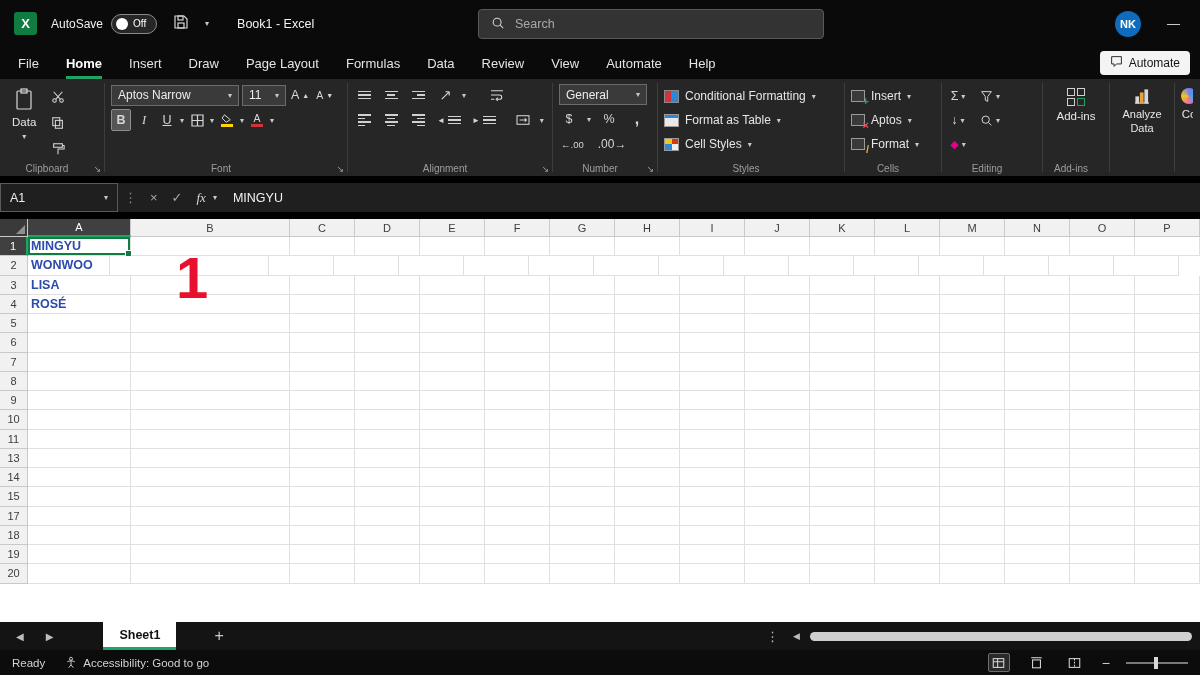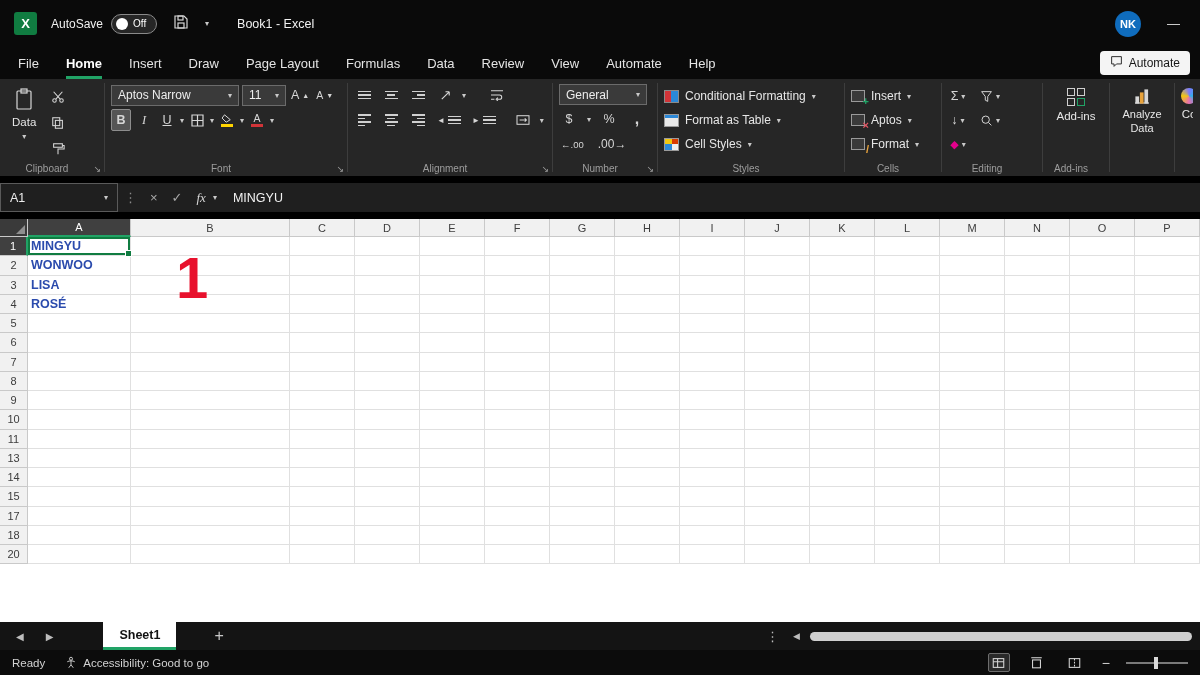--- a/index.html
+++ b/index.html
@@ -127,20 +127,29 @@
     <span>
       <svg width="16" height="16" viewBox="0 0 16 16">
           <path d="M2 2h9l3 3v9H2z"></path>
           <rect x="5" y="9" width="6" height="5"></rect>
           <rect x="5" y="2" width="5" height="4"></rect>
         </svg>
     </span>
     <span class="chev">▾</span>
   </div>
   <span class="doc-title">Book1 - Excel</span>
+  <div class="searchbox">
+    <span>
+      <svg width="14" height="14" viewBox="0 0 16 16">
+          <circle cx="7" cy="7" r="4.5"></circle>
+          <path d="M10.5 10.5L14 14"></path>
+        </svg>
+    </span>
+    <span>Search</span>
+  </div>
   <div class="tb-right">
     <div class="avatar">NK</div>
     <span class="minbtn">—</span>
   </div>
 </div>
 
 <div class="menubar">
   <div id="menu-items" style="display:flex;gap:27px;align-items:flex-end;">
       <div class="mitem">File</div>
       <div class="mitem active">Home</div>
@@ -519,21 +528,21 @@
         <div class="cell" style="width: 65px;"></div>
         <div class="cell" style="width: 65px;"></div>
         <div class="cell" style="width: 65px;"></div>
         <div class="cell" style="width: 65px;"></div>
         <div class="cell" style="width: 65px;"></div>
         <div class="cell" style="width: 65px;"></div>
         <div class="cell" style="width: 65px;"></div>
       </div>
       <div class="grow">
         <div class="rowhdr">2</div>
-        <div class="cell val" style="width: 103px;">WONWOO</div>
+        <div class="cell val" style="width: 82px;">WONWOO</div>
         <div class="cell" style="width: 159px;"></div>
         <div class="cell" style="width: 65px;"></div>
         <div class="cell" style="width: 65px;"></div>
         <div class="cell" style="width: 65px;"></div>
         <div class="cell" style="width: 65px;"></div>
         <div class="cell" style="width: 65px;"></div>
         <div class="cell" style="width: 65px;"></div>
         <div class="cell" style="width: 65px;"></div>
         <div class="cell" style="width: 65px;"></div>
         <div class="cell" style="width: 65px;"></div>
@@ -785,20 +794,39 @@
         <div class="cell" style="width: 65px;"></div>
         <div class="cell" style="width: 65px;"></div>
         <div class="cell" style="width: 65px;"></div>
         <div class="cell" style="width: 65px;"></div>
         <div class="cell" style="width: 65px;"></div>
         <div class="cell" style="width: 65px;"></div>
         <div class="cell" style="width: 65px;"></div>
       </div>
       <div class="grow">
         <div class="rowhdr">18</div>
+        <div class="cell" style="width: 103px;"></div>
+        <div class="cell" style="width: 159px;"></div>
+        <div class="cell" style="width: 65px;"></div>
+        <div class="cell" style="width: 65px;"></div>
+        <div class="cell" style="width: 65px;"></div>
+        <div class="cell" style="width: 65px;"></div>
+        <div class="cell" style="width: 65px;"></div>
+        <div class="cell" style="width: 65px;"></div>
+        <div class="cell" style="width: 65px;"></div>
+        <div class="cell" style="width: 65px;"></div>
+        <div class="cell" style="width: 65px;"></div>
+        <div class="cell" style="width: 65px;"></div>
+        <div class="cell" style="width: 65px;"></div>
+        <div class="cell" style="width: 65px;"></div>
+        <div class="cell" style="width: 65px;"></div>
+        <div class="cell" style="width: 65px;"></div>
+      </div>
+      <div class="grow">
+        <div class="rowhdr">19</div>
         <div class="cell" style="width: 103px;"></div>
         <div class="cell" style="width: 159px;"></div>
         <div class="cell" style="width: 65px;"></div>
         <div class="cell" style="width: 65px;"></div>
         <div class="cell" style="width: 65px;"></div>
         <div class="cell" style="width: 65px;"></div>
         <div class="cell" style="width: 65px;"></div>
         <div class="cell" style="width: 65px;"></div>
         <div class="cell" style="width: 65px;"></div>
         <div class="cell" style="width: 65px;"></div>

